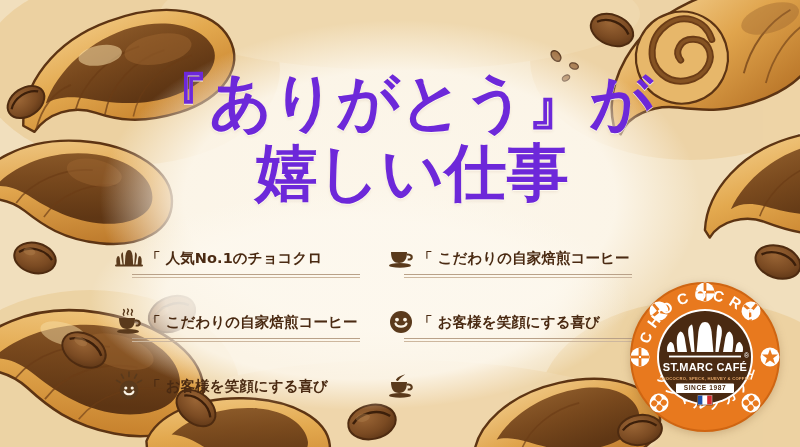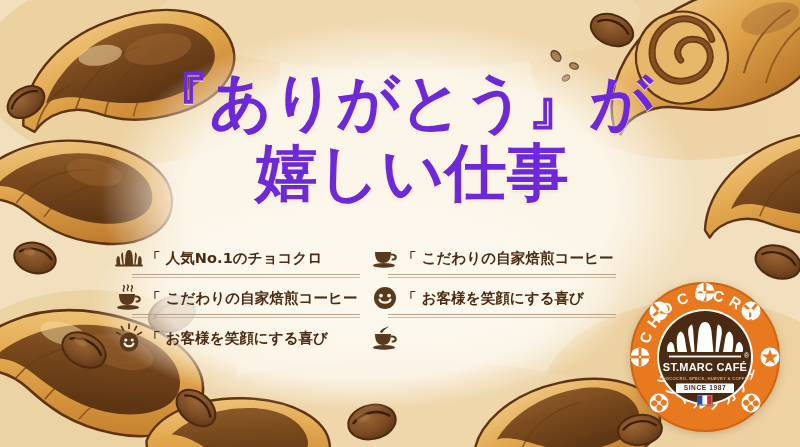--- a/index.html
+++ b/index.html
@@ -30,20 +30,21 @@
     text-shadow:0 1px 0 rgba(255,252,244,0.85), 0 2px 3px rgba(150,110,60,0.12);
   }
   .headline .l1{display:block;font-size:62px;}
   .headline .l2{display:block;font-size:62px;margin-top:10px;margin-left:24px;}
 
   
   .features{
     position:absolute;left:112px;top:238px;width:500px;
     display:grid;grid-template-columns:248px 248px;column-gap:8px;row-gap:0;
     z-index:6;
+    gap:24px;
   }
   .feat{position:relative;height:40px;display:flex;align-items:center;}
   .feat .ic{width:34px;height:32px;flex:0 0 34px;display:flex;align-items:center;justify-content:center;}
   .feat .ic svg{display:block;}
   .feat .tx{
     font-family:"DejaVu Sans","Liberation Sans",sans-serif;
     font-size:14.5px;font-weight:700;color:#4a2a12;white-space:nowrap;
     letter-spacing:0.005em;
   }
   .feat .rule{

